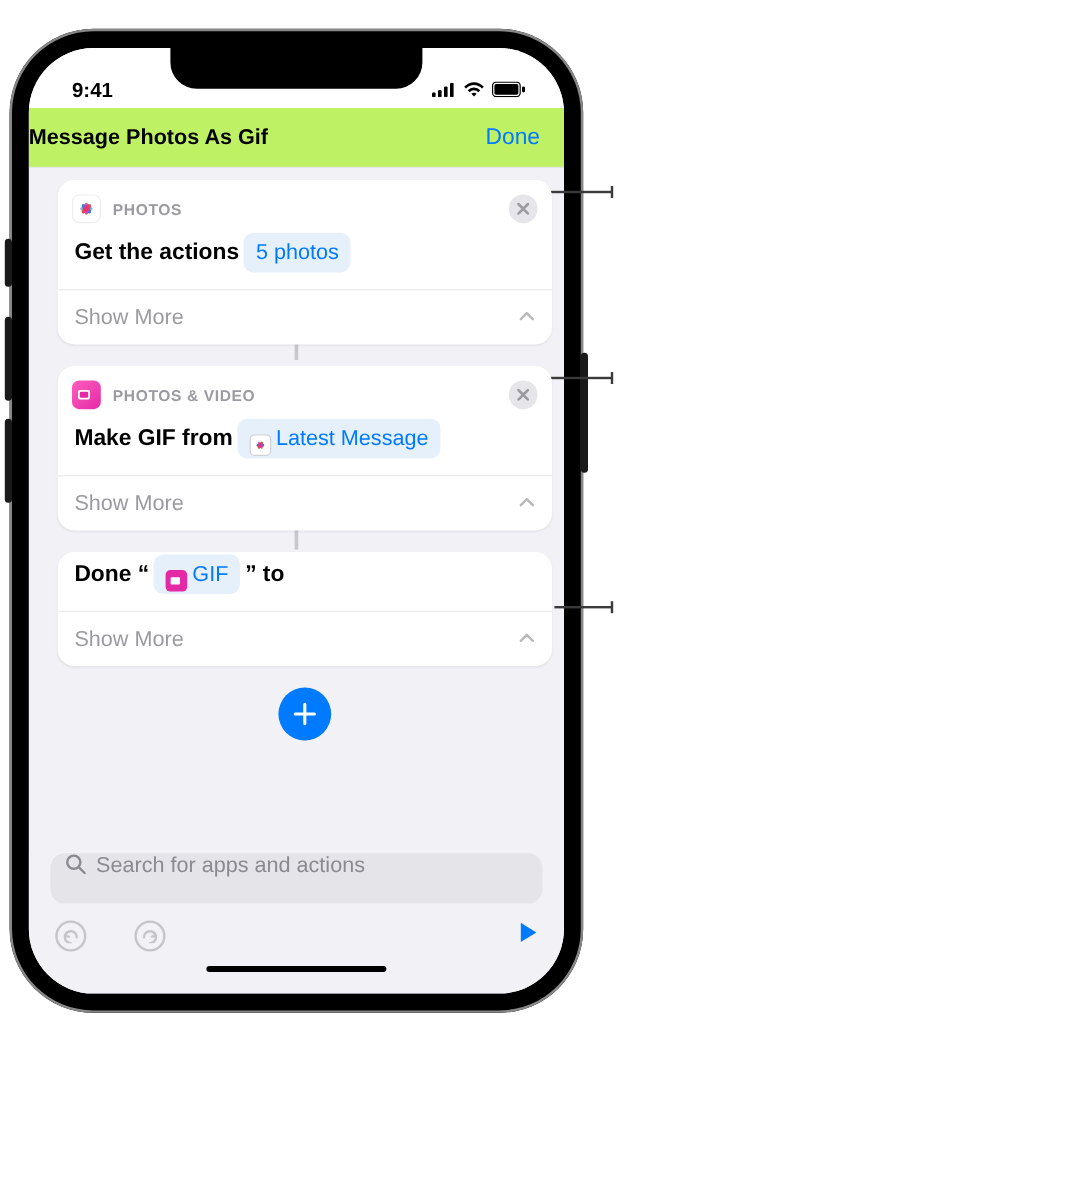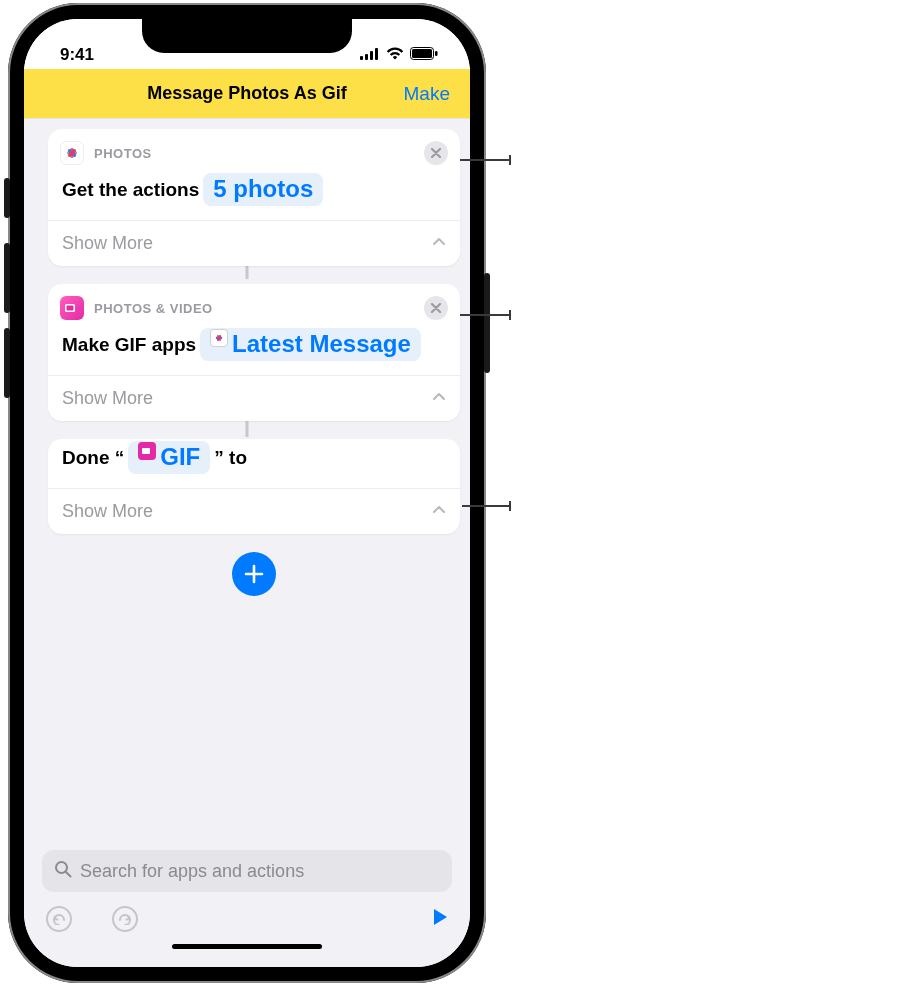--- a/index.html
+++ b/index.html
@@ -7,22 +7,22 @@
     width: 904px;
     height: 984px;
     background: #fff;
     font-family: -apple-system, "Helvetica Neue", Arial, sans-serif;
     position: relative;
     overflow: hidden;
   }
   
   .phone {
     position: absolute;
-    left: 8px; top: 3px;
-    width: 478px; height: 980px;
+    left: 8px; top: 24px;
+    width: 478px; height: 820px;
     background: #000;
     border-radius: 70px;
     box-shadow: 0 0 0 2px #888 inset;
     padding: 16px;
   }
   .screen {
     width: 100%; height: 100%;
     background: #f2f2f6;
     border-radius: 54px;
     overflow: hidden;
@@ -53,25 +53,24 @@
     align-items: flex-end;
     padding: 0 32px 4px 36px;
     font-size: 17px;
     font-weight: 600;
     color: #000;
     background: #fff;
   }
   .status .right { display:flex; align-items:center; gap:6px; }
   
   .navbar {
-    background: #fde047;
+    background: #bef264;
     height: 50px;
     display: flex;
     align-items: center;
-    justify-content: center;
     position: relative;
     border-bottom: 1px solid #e3e3e6;
   }
   .navtitle { font-size:18px; font-weight:600; color:#000; }
   .done {
     position:absolute; right:20px;
     font-size:19px; font-weight:400;
     color:#007aff;
   }
   
@@ -119,37 +118,37 @@
     display:flex; align-items:center; justify-content:center;
     font-size:14px; font-weight:700;
   }
   .card-body {
     padding: 2px 14px 14px 14px;
     font-size:19px; font-weight:600; color:#000;
     display:flex; flex-wrap:wrap; align-items:center; gap:4px;
     line-height:30px;
   }
   .token {
-    display:inline-flex; align-items:flex-start;
+    display:inline-flex; align-items:flex-end;
     background:#e6f0fb;
     color:#007aff;
     border-radius:8px;
     padding:1px 10px 2px 10px;
-    font-size:24px; font-weight:700;
+    font-size:18px; font-weight:400;
     gap:4px;
   }
   .token.faded { color:#7eaee0; }
   .token-chip {
     width:18px; height:18px; border-radius:4px;
     display:inline-flex; align-items:center; justify-content:center;
     font-size:11px;
   }
   .card-foot {
     border-top:1px solid #eceCEF;
-    display:flex; align-items:flex-start;
+    display:flex; align-items:center;
     padding:12px 14px;
   }
   .showmore {
     flex:1;
     font-size:18px; color:#9a9aa0;
   }
   .chev { color:#b8b8bd; }
   
   .addwrap {
     display:flex; justify-content:center;
@@ -163,21 +162,21 @@
   }
   
   .bottom {
     padding: 0 18px 8px 18px;
     background:#f2f2f6;
   }
   .search {
     background:#e4e4e9;
     border-radius:12px;
     height:42px;
-    display:flex; align-items:center;
+    display:flex; 
     padding:0 12px;
     color:#8a8a90;
     font-size:18px;
     gap:8px;
     margin-bottom:8px;
   }
   .toolbar {
     display:flex; align-items:center;
     justify-content:space-between;
     padding:0 4px 2px 4px;
@@ -240,21 +239,21 @@
               <rect x="0.5" y="0.5" width="23" height="12" rx="3" fill="none" stroke="#000" stroke-width="1"></rect>
               <rect x="2" y="2" width="20" height="9" rx="1.5" fill="#000"></rect>
               <rect x="25" y="4" width="2.5" height="5" rx="1.2" fill="#000"></rect>
             </svg>
         </span>
       </span>
     </div>
 
     <div class="navbar">
       <span class="navtitle">Message Photos As Gif</span>
-      <span class="done">Make</span>
+      <span class="done">Done</span>
     </div>
 
     <div class="content">
       <div class="vline" style="top:130px;height:30px"></div>
       <div class="vline" style="top:288px;height:30px"></div>
 
       <div class="card">
         <div class="card-head">
           <span class="app-icon" style="background:#fff;border:1px solid #eee">
             <svg width="18" height="18" viewBox="0 0 18 18">
@@ -302,21 +301,21 @@
               </svg>
           </span>
           <span class="app-name">PHOTOS &amp; VIDEO</span>
           <span class="close">
             <svg width="10" height="10" viewBox="0 0 10 10">
                 <path d="M1 1 L9 9 M9 1 L1 9" stroke="#9a9aa0" stroke-width="2.2" stroke-linecap="round"></path>
               </svg>
           </span>
         </div>
         <div class="card-body">
-          <span>Make GIF apps</span>
+          <span>Make GIF from</span>
           <span class="token">
             <span class="token-chip" style="background:#fff;border:1px solid #d0d0d5">
               <svg width="12" height="12" viewBox="0 0 12 12">
                   <g transform="translate(6 6)">
                     <ellipse rx="3.2" ry="1.4" fill="#ff3b30" opacity=".85"></ellipse>
                     <ellipse rx="3.2" ry="1.4" fill="#ffcc00" opacity=".85" transform="rotate(60)"></ellipse>
                     <ellipse rx="3.2" ry="1.4" fill="#34c759" opacity=".85" transform="rotate(120)"></ellipse>
                     <ellipse rx="3.2" ry="1.4" fill="#007aff" opacity=".85" transform="rotate(180)"></ellipse>
                     <ellipse rx="3.2" ry="1.4" fill="#af52de" opacity=".85" transform="rotate(240)"></ellipse>
                     <ellipse rx="3.2" ry="1.4" fill="#ff2d55" opacity=".85" transform="rotate(300)"></ellipse>

